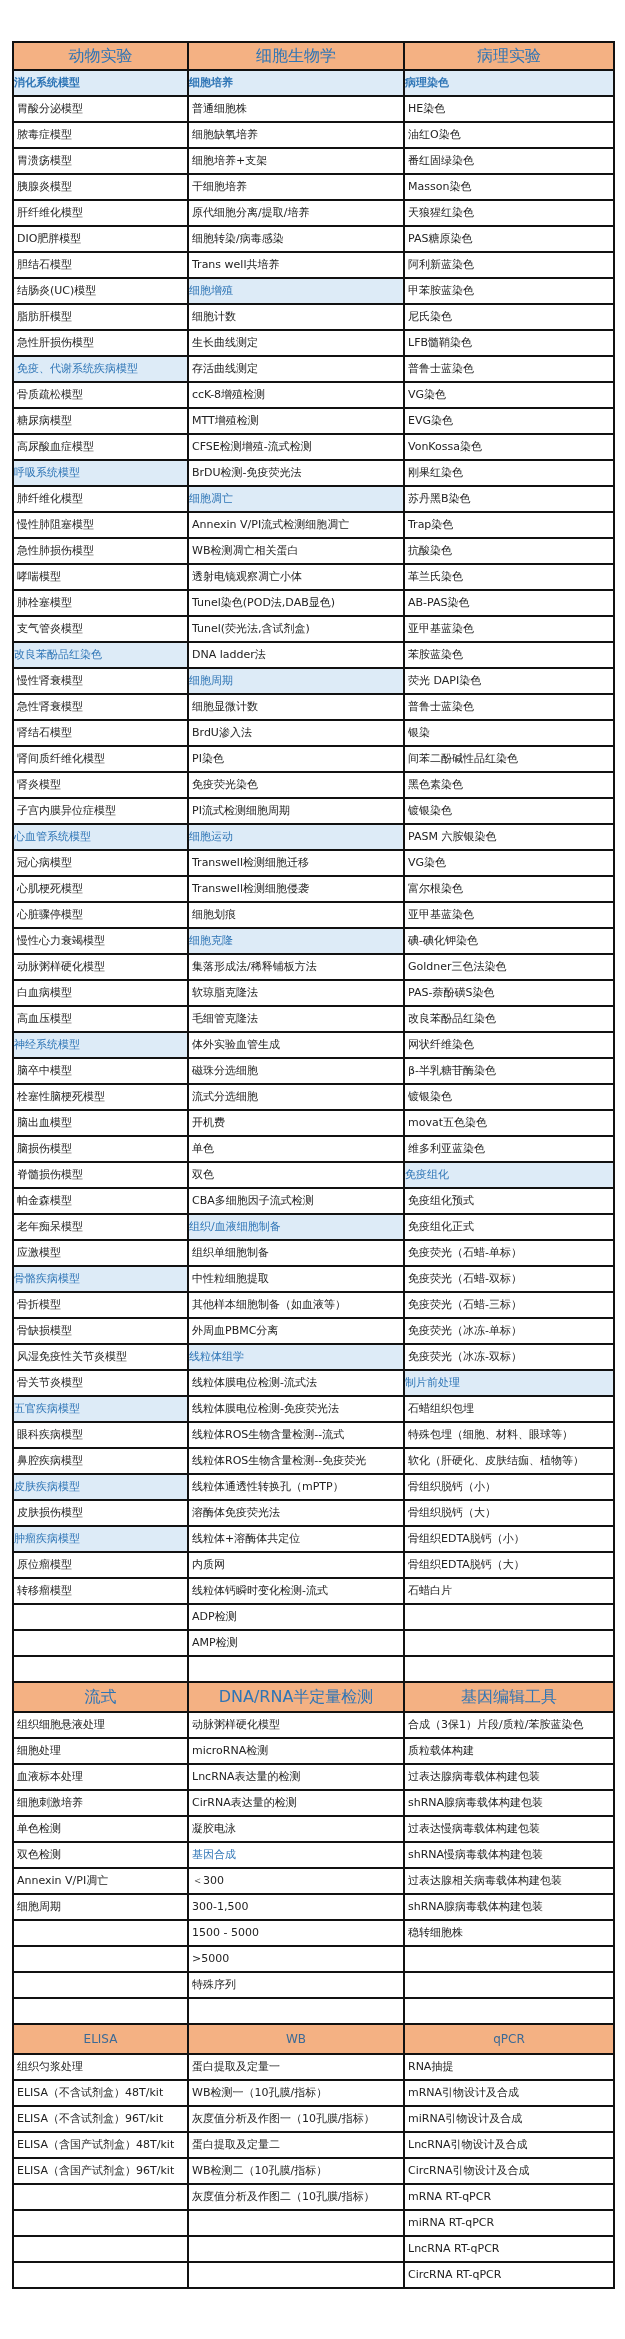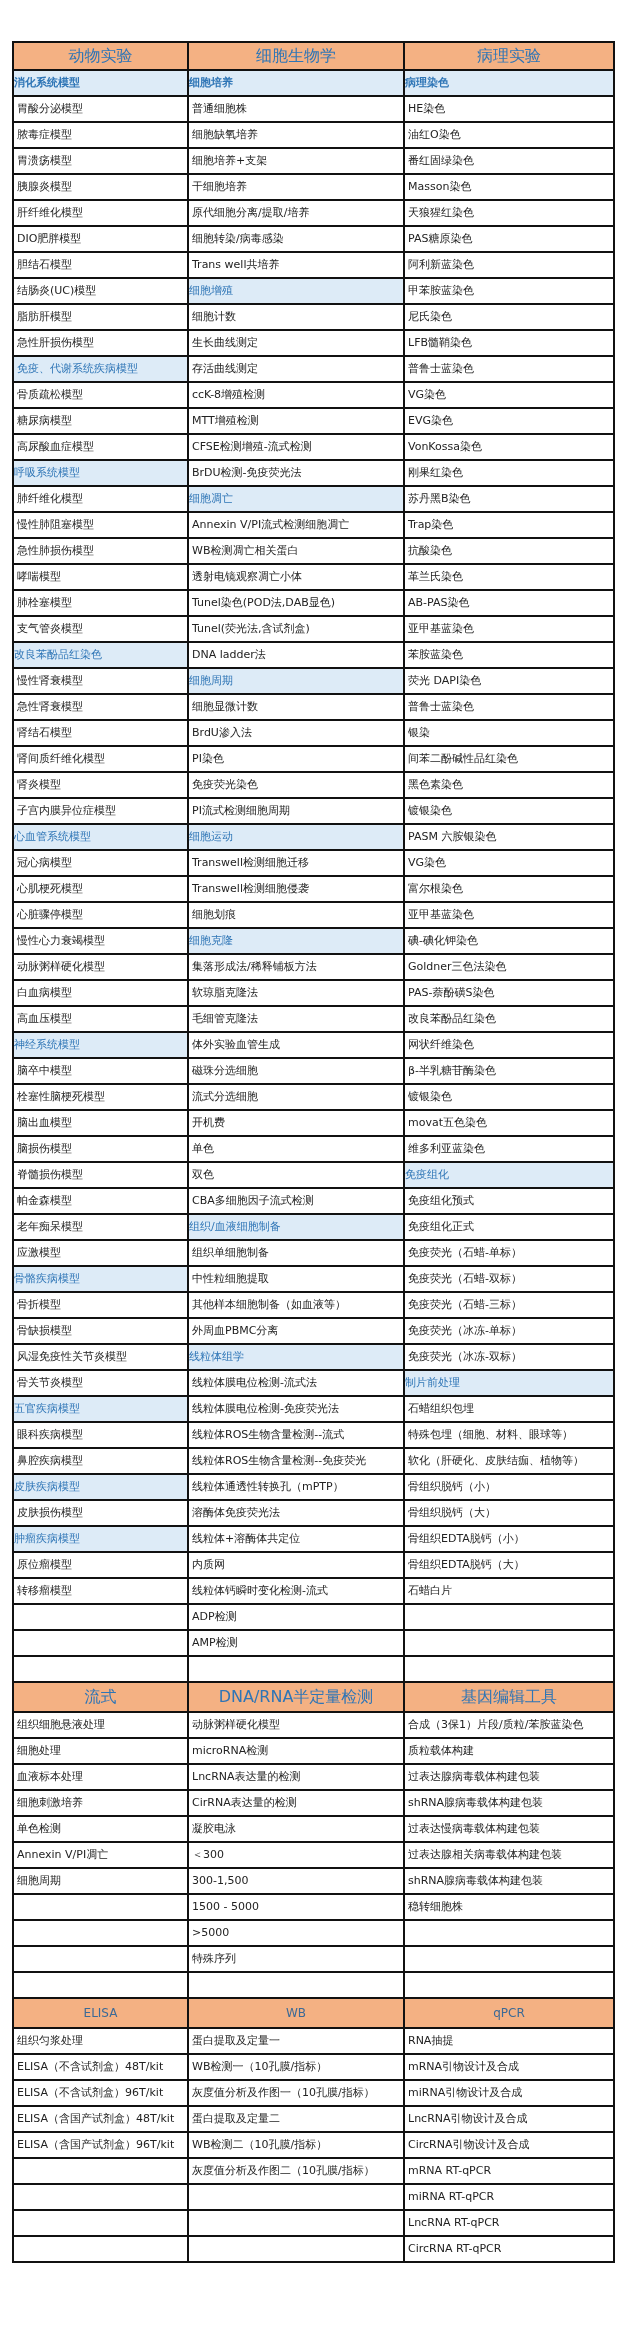--- a/index.html
+++ b/index.html
@@ -371,20 +371,25 @@
         <td>细胞刺激培养</td>
         <td>CirRNA表达量的检测</td>
         <td>shRNA腺病毒载体构建包装</td>
       </tr>
       <tr>
         <td>单色检测</td>
         <td>凝胶电泳</td>
         <td>过表达慢病毒载体构建包装</td>
       </tr>
       <tr>
+        <td>双色检测</td>
+        <td class="blue-text">基因合成</td>
+        <td>shRNA慢病毒载体构建包装</td>
+      </tr>
+      <tr>
         <td>Annexin V/PI凋亡</td>
         <td>＜300</td>
         <td>过表达腺相关病毒载体构建包装</td>
       </tr>
       <tr>
         <td>细胞周期</td>
         <td>300-1,500</td>
         <td>shRNA腺病毒载体构建包装</td>
       </tr>
       <tr>

